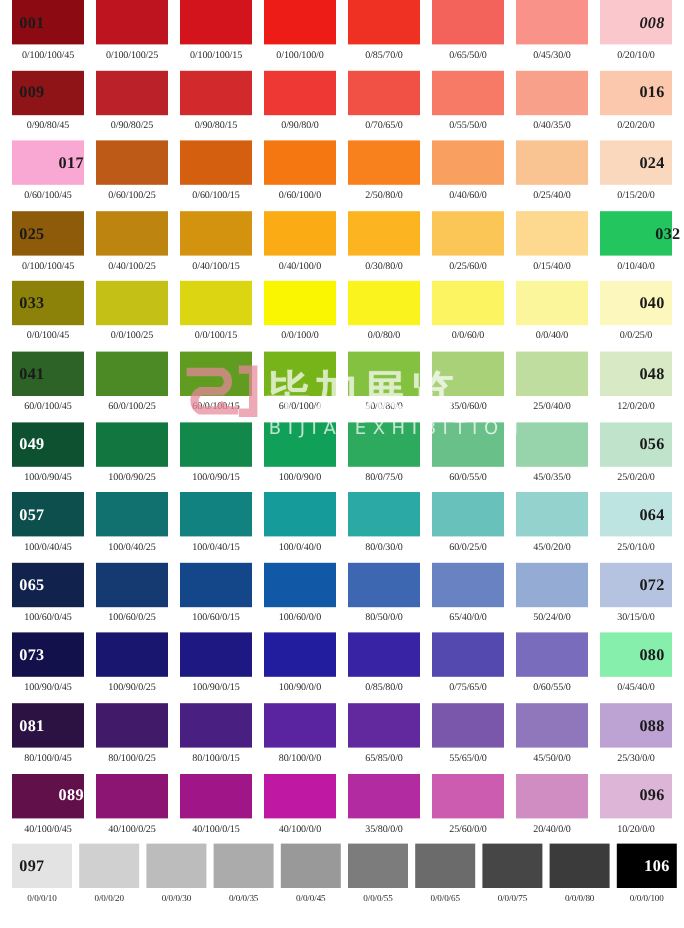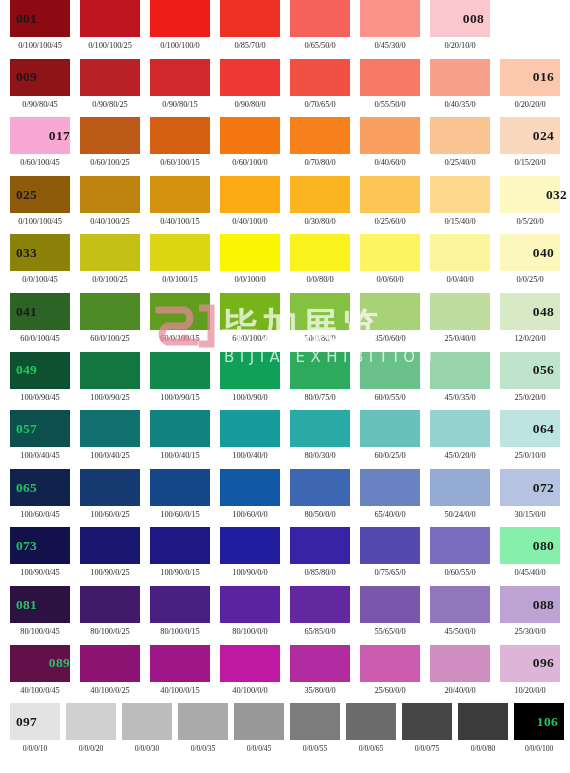--- a/index.html
+++ b/index.html
@@ -58,21 +58,21 @@
     letter-spacing: 0.3px;
     font-family: "Liberation Serif", "DejaVu Serif", serif;
   }
   .chip-num.right {
     width: 100%;
     text-align: right;
     padding-left: 0;
     padding-right: 6px;
   }
   .chip-num.dark-text { color: #1a1a1a; }
-  .chip-num.light-text { color: #22c55e; }
+  .chip-num.light-text { color: #ffffff; }
   .chip-num.hidden-num { visibility: hidden; }
   .swatch-label {
     font-size: 8.4px;
     color: #2a2a2a;
     text-align: center;
     margin-top: 5px;
     line-height: 1;
     font-family: "Liberation Serif", "DejaVu Serif", serif;
     letter-spacing: -0.1px;
     white-space: nowrap;
@@ -136,20 +136,26 @@
           </div>
           <div class="swatch-label">0/100/100/45</div>
         </div>
         <div class="swatch-cell">
           <div class="swatch-chip" style="background: rgb(189, 20, 32);">
             <span class="chip-num dark-text hidden-num">002</span>
           </div>
           <div class="swatch-label">0/100/100/25</div>
         </div>
         <div class="swatch-cell">
+          <div class="swatch-chip" style="background: rgb(212, 20, 28);">
+            <span class="chip-num dark-text hidden-num">003</span>
+          </div>
+          <div class="swatch-label">0/100/100/15</div>
+        </div>
+        <div class="swatch-cell">
           <div class="swatch-chip" style="background: rgb(237, 28, 22);">
             <span class="chip-num dark-text hidden-num">004</span>
           </div>
           <div class="swatch-label">0/100/100/0</div>
         </div>
         <div class="swatch-cell">
           <div class="swatch-chip" style="background: rgb(239, 49, 36);">
             <span class="chip-num dark-text hidden-num">005</span>
           </div>
           <div class="swatch-label">0/85/70/0</div>
@@ -160,21 +166,21 @@
           </div>
           <div class="swatch-label">0/65/50/0</div>
         </div>
         <div class="swatch-cell">
           <div class="swatch-chip" style="background: rgb(249, 146, 137);">
             <span class="chip-num dark-text hidden-num">007</span>
           </div>
           <div class="swatch-label">0/45/30/0</div>
         </div>
         <div class="swatch-cell">
-          <div class="swatch-chip" style="background: rgb(250, 199, 205);">
+          <div class="swatch-chip" style="background: rgb(250, 199, 205); font-style: italic;">
             <span class="chip-num dark-text right">008</span>
           </div>
           <div class="swatch-label">0/20/10/0</div>
         </div>
       </div>
       <div class="color-row">
         <div class="swatch-cell">
           <div class="swatch-chip" style="background: rgb(143, 20, 24);">
             <span class="chip-num dark-text">009</span>
           </div>
@@ -245,21 +251,21 @@
         <div class="swatch-cell">
           <div class="swatch-chip" style="background: rgb(244, 119, 17);">
             <span class="chip-num dark-text hidden-num">020</span>
           </div>
           <div class="swatch-label">0/60/100/0</div>
         </div>
         <div class="swatch-cell">
           <div class="swatch-chip" style="background: rgb(248, 128, 29);">
             <span class="chip-num dark-text hidden-num">021</span>
           </div>
-          <div class="swatch-label">0/70/80/0</div>
+          <div class="swatch-label">2/50/80/0</div>
         </div>
         <div class="swatch-cell">
           <div class="swatch-chip" style="background: rgb(249, 160, 97);">
             <span class="chip-num dark-text hidden-num">022</span>
           </div>
           <div class="swatch-label">0/40/60/0</div>
         </div>
         <div class="swatch-cell">
           <div class="swatch-chip" style="background: rgb(250, 195, 146);">
             <span class="chip-num dark-text hidden-num">023</span>
@@ -310,24 +316,24 @@
           </div>
           <div class="swatch-label">0/25/60/0</div>
         </div>
         <div class="swatch-cell">
           <div class="swatch-chip" style="background: rgb(253, 216, 143);">
             <span class="chip-num dark-text hidden-num">031</span>
           </div>
           <div class="swatch-label">0/15/40/0</div>
         </div>
         <div class="swatch-cell">
-          <div class="swatch-chip" style="background: #fef9c3; padding-left: 46px;">
+          <div class="swatch-chip" style="background: #22c55e; padding-left: 46px;">
             <span class="chip-num dark-text right">032</span>
           </div>
-          <div class="swatch-label">0/5/20/0</div>
+          <div class="swatch-label">0/10/40/0</div>
         </div>
       </div>
       <div class="color-row">
         <div class="swatch-cell">
           <div class="swatch-chip" style="background: rgb(140, 130, 9);">
             <span class="chip-num dark-text">033</span>
           </div>
           <div class="swatch-label">0/0/100/45</div>
         </div>
         <div class="swatch-cell">

